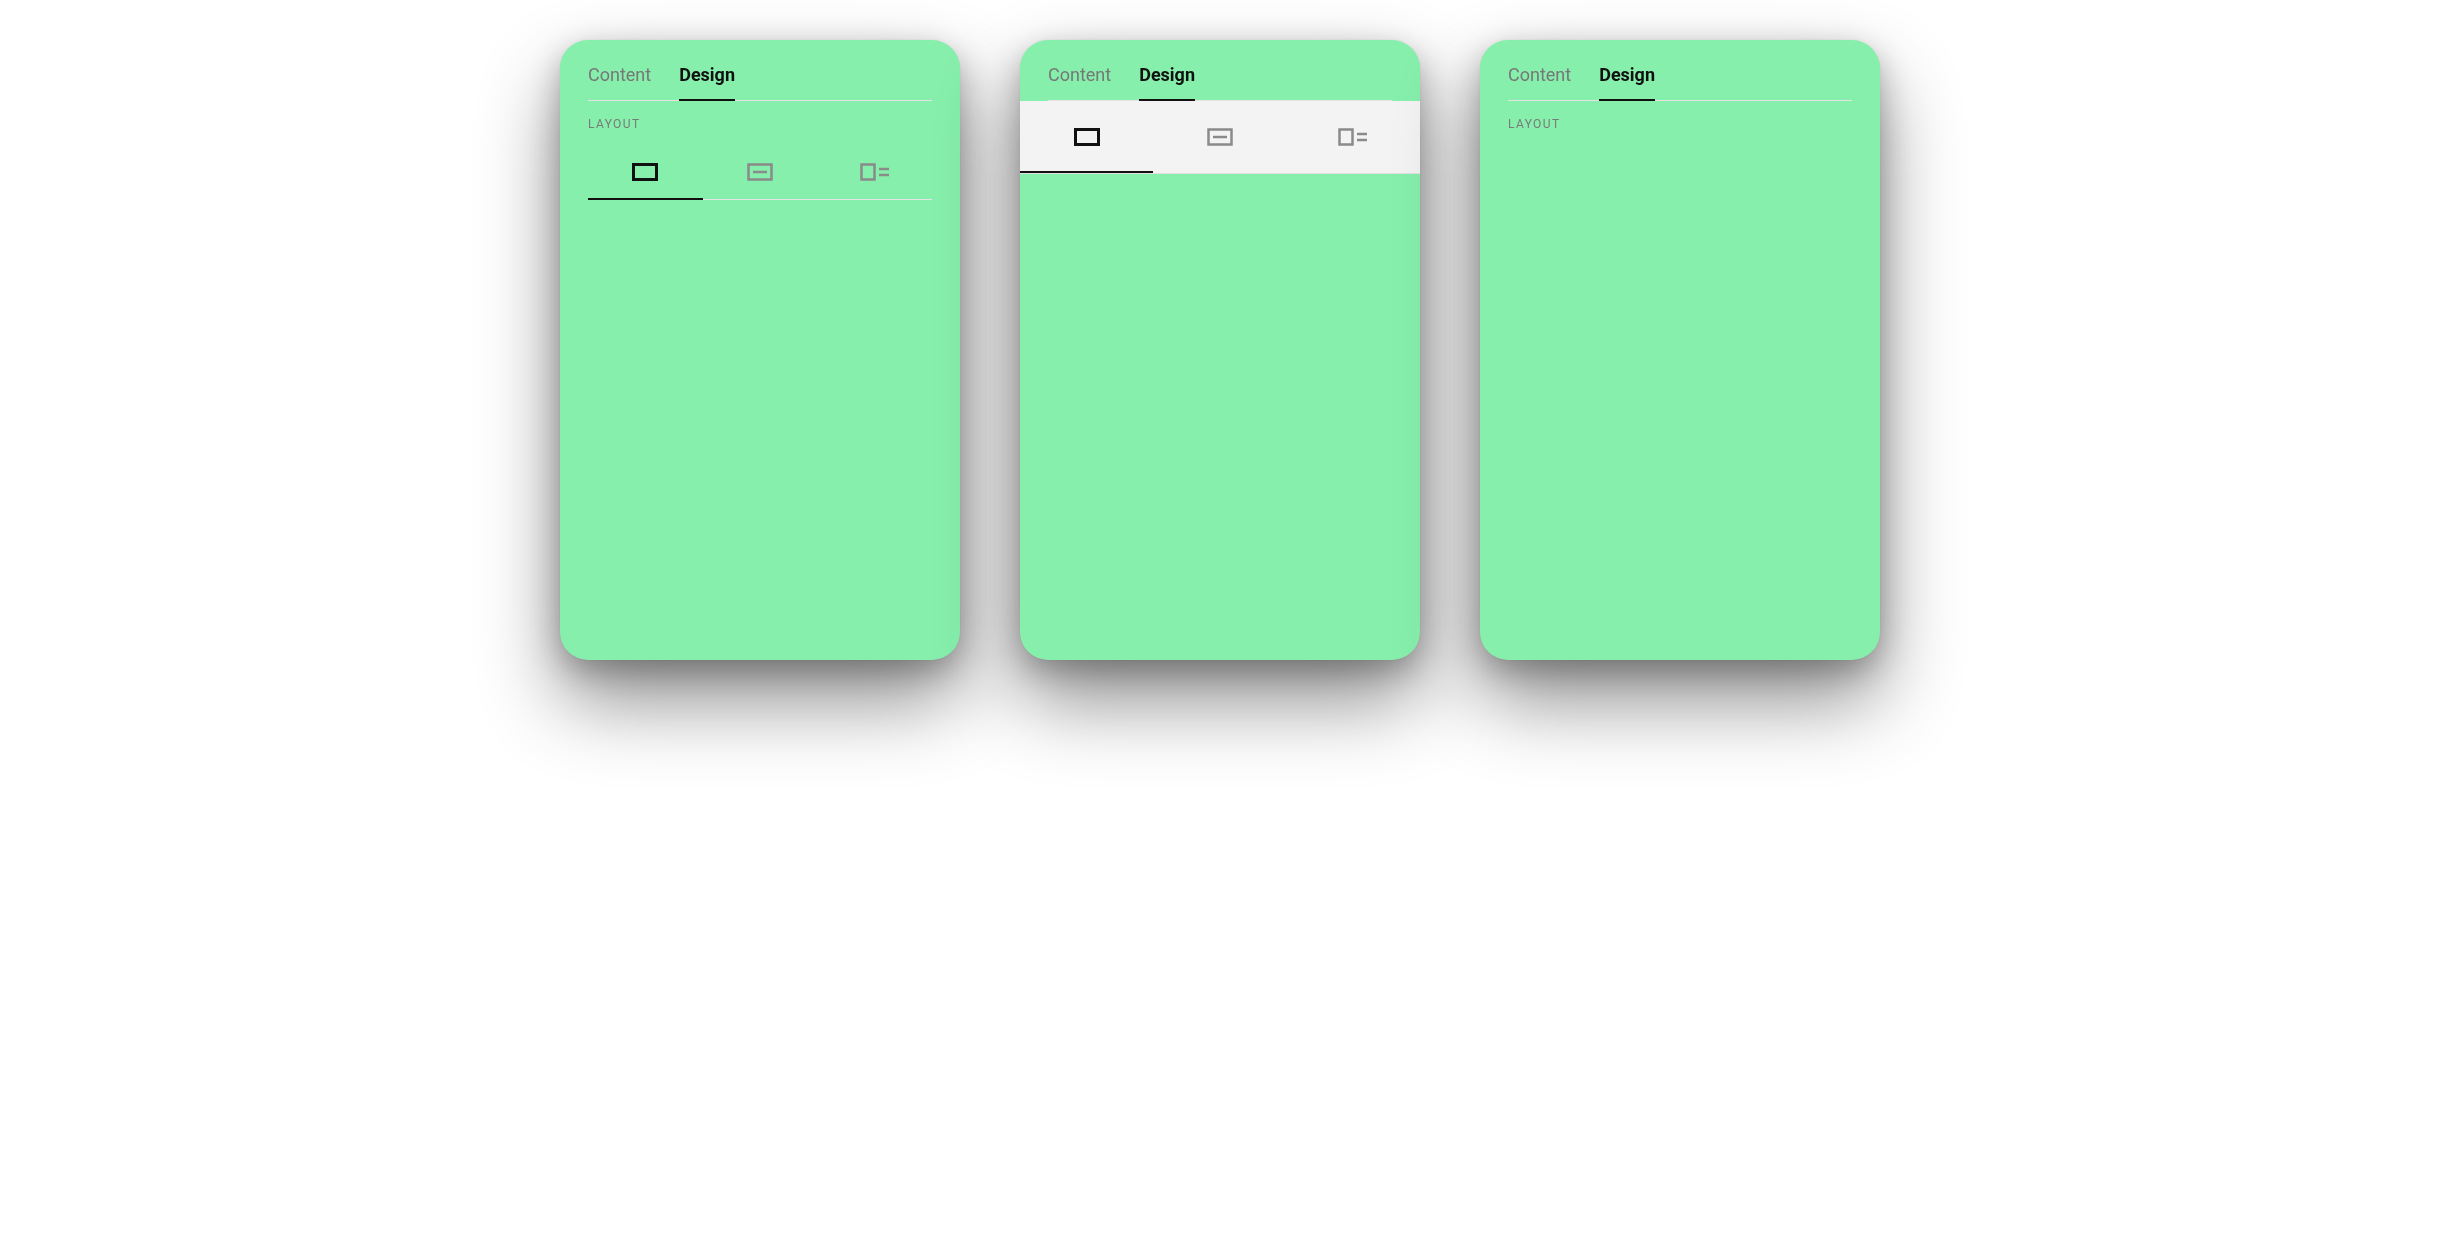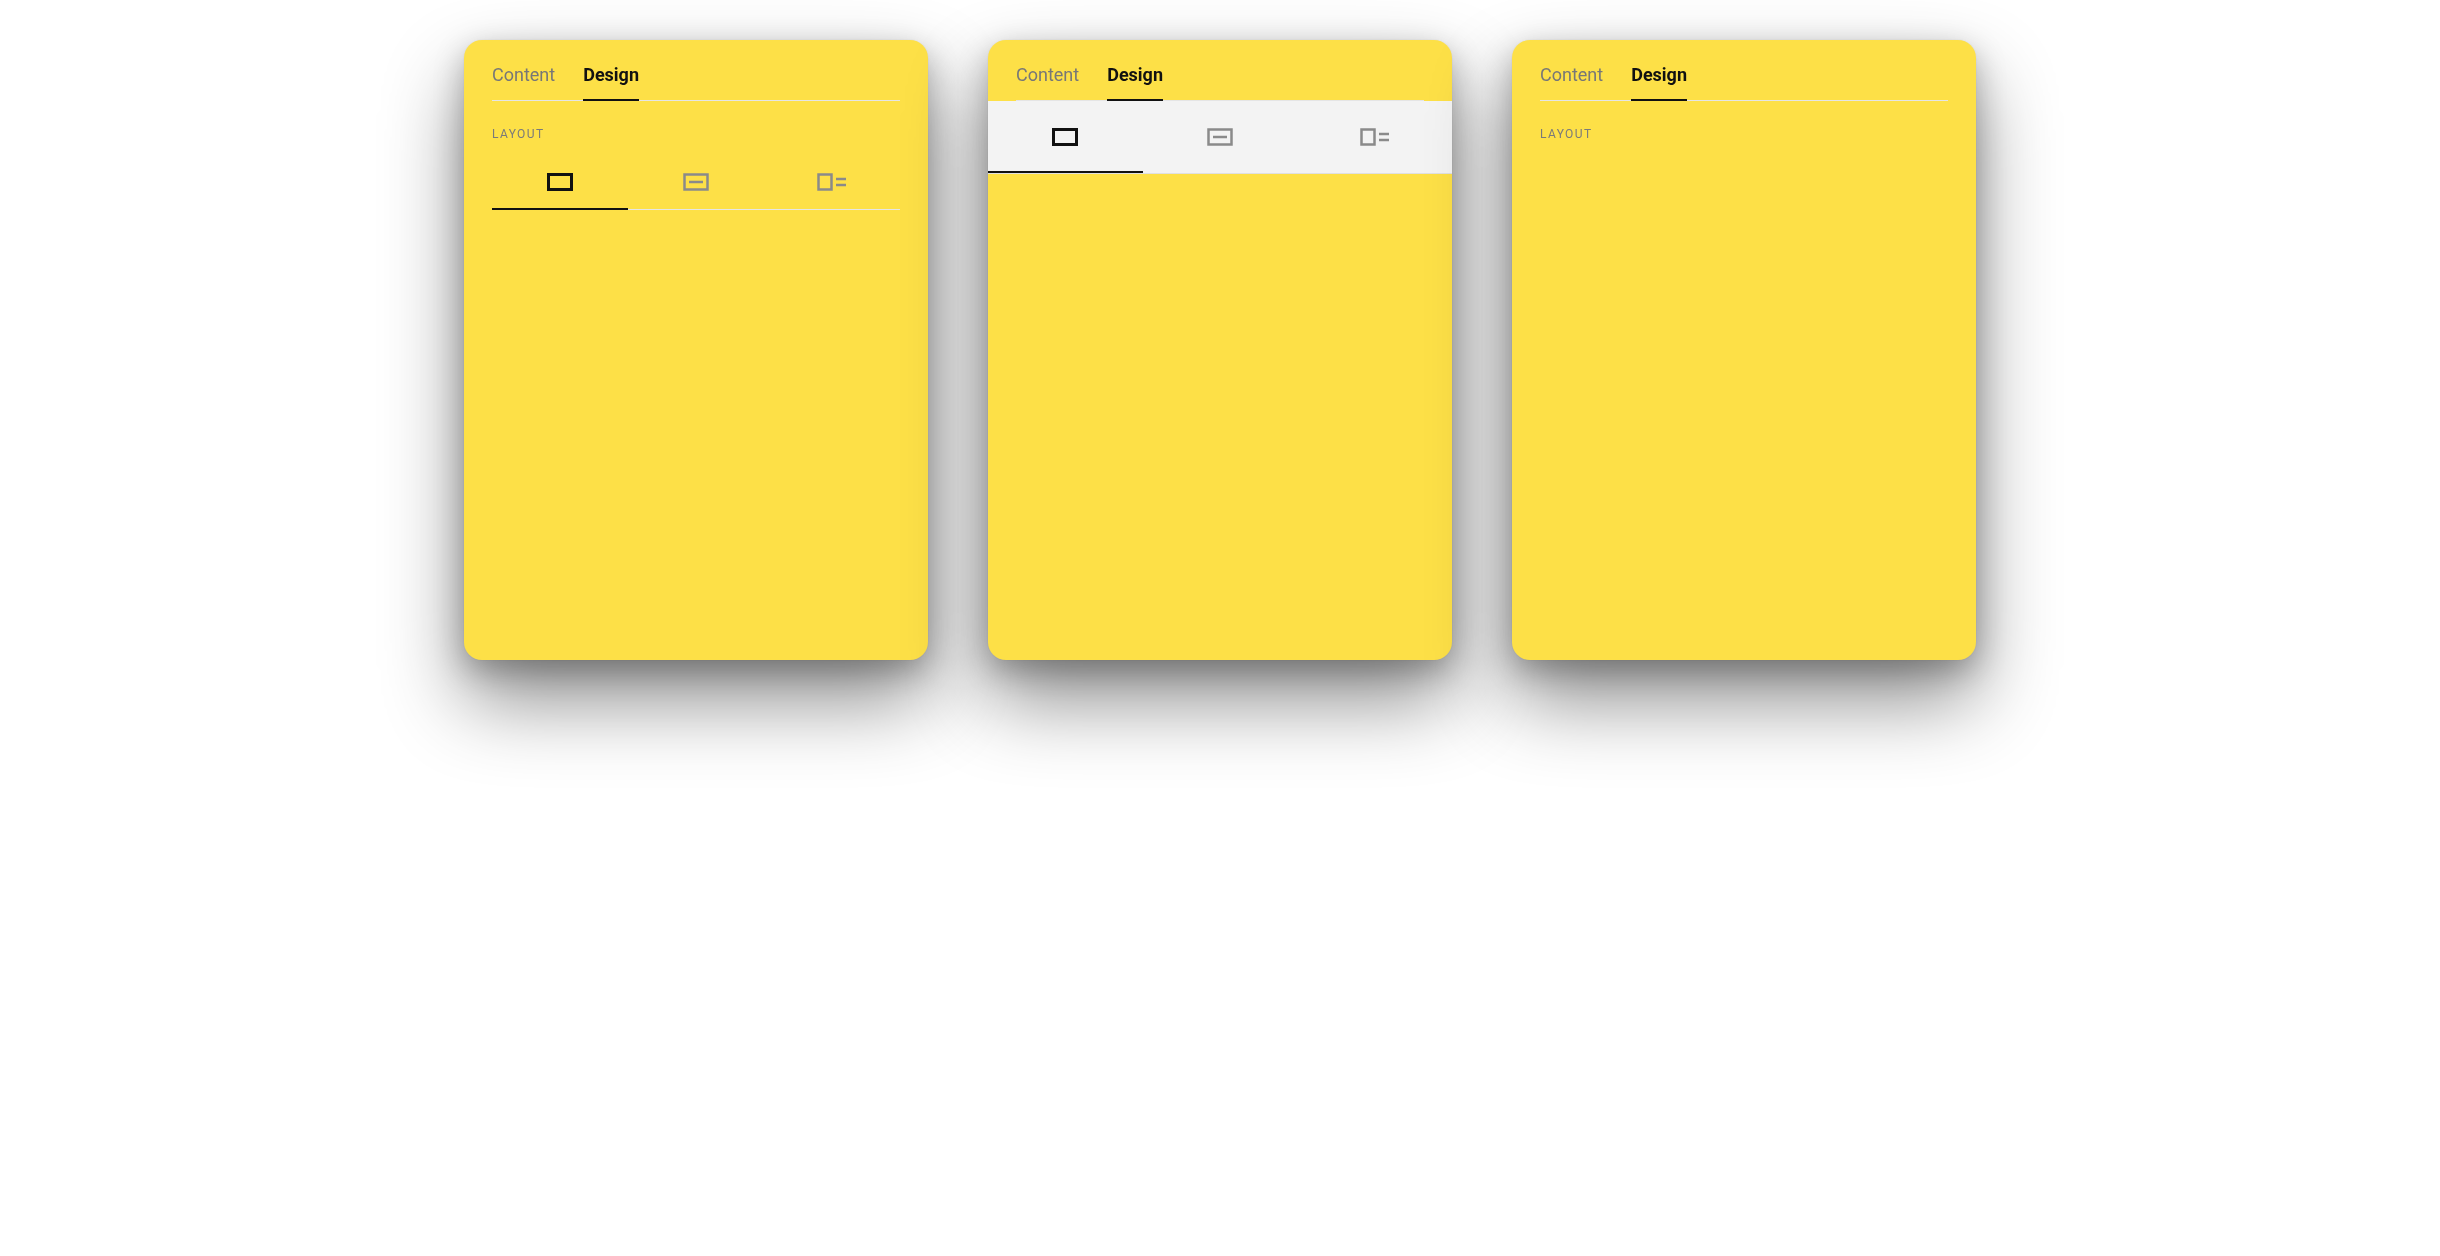--- a/index.html
+++ b/index.html
@@ -8,24 +8,24 @@
     font-family: -apple-system, BlinkMacSystemFont, "Segoe UI", Roboto, Helvetica, Arial, sans-serif;
     background: #ffffff;
     display: flex;
     align-items: flex-start;
     justify-content: center;
     padding: 40px 20px;
     gap: 60px;
   }
 
   .panel {
-    width: 464px;
+    width: 400px;
     height: 620px;
-    background: #fde047;
-    border-radius: 18px;
+    background: #86efac;
+    border-radius: 28px;
     box-shadow:
       0 0 0 1px rgba(0,0,0,0.02),
       0 10px 30px rgba(0,0,0,0.25),
       0 40px 80px rgba(0,0,0,0.45);
     overflow: hidden;
     position: relative;
   }
 
   .panel-inner {
     padding: 24px 28px 0 28px;
@@ -52,21 +52,21 @@
   .tab.active::after {
     content: "";
     position: absolute;
     left: 0; right: 0; bottom: -1px;
     height: 2px;
     background: #111;
   }
 
   
   .section-label {
-    margin-top: 26px;
+    margin-top: 16px;
     font-size: 12px;
     letter-spacing: 1.4px;
     color: #7a7a7a;
     text-transform: uppercase;
   }
 
   
   .segmented {
     margin-top: 14px;
     display: flex;

